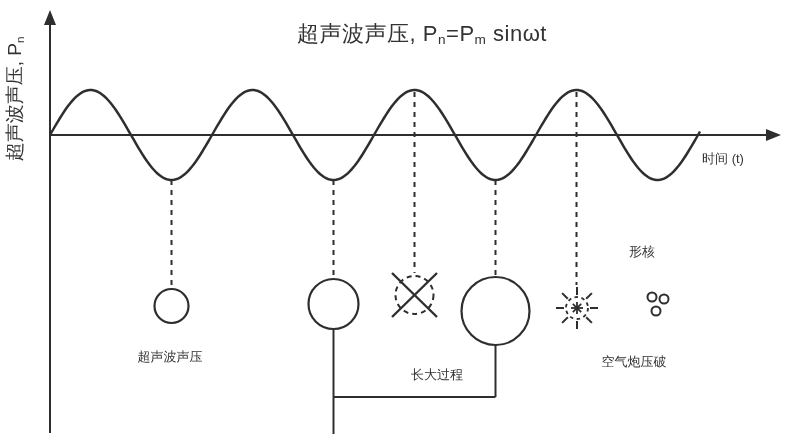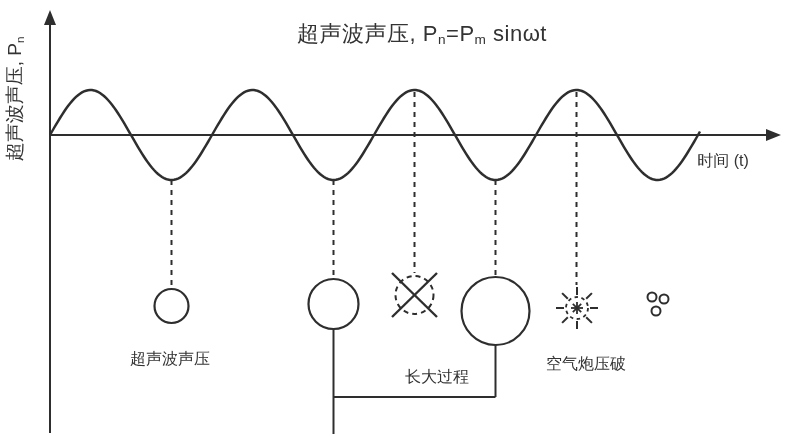--- a/index.html
+++ b/index.html
@@ -8,21 +8,21 @@
     width:800px;height:436px;
     background:#ffffff;
     overflow:hidden;
     font-family:"Liberation Sans","DejaVu Sans",sans-serif;
     color:#333333;
   }
   svg{position:absolute;left:0;top:0;}
   .lbl{
     position:absolute;
     text-align:center;
-    font-size:16px;
+    font-size:13px;
     color:#333333;
     white-space:nowrap;
     line-height:1.1;
   }
   .title-lbl{font-size:22px;letter-spacing:0.5px;margin-left:22px;}
   .yaxis-lbl{
     font-size:19px;
     transform:rotate(-90deg);
     transform-origin:center center;
   }
@@ -106,15 +106,16 @@
   </div>
 
   <div class="lbl yaxis-lbl" style="left:-94px;top:88px;width:220px;">
     <span>超声波声压, P</span><sub>n</sub>
   </div>
 
   <div class="lbl" style="left:668px;top:152px;width:110px;">时间 (t)</div>
 
   <div class="lbl" style="left:95px;top:350px;width:150px;">超声波声压</div>
   <div class="lbl" style="left:362px;top:368px;width:150px;text-align:center;">长大过程</div>
-  <div class="lbl" style="left:511px;top:355px;width:150px;">空气炮压破</div>
+  <div class="lbl" style="left:559px;top:355px;width:150px;">空气炮压破</div>
+  <div class="lbl" style="left:592px;top:245px;width:100px;">形核</div>
 
 </div>
 
 </body></html>

